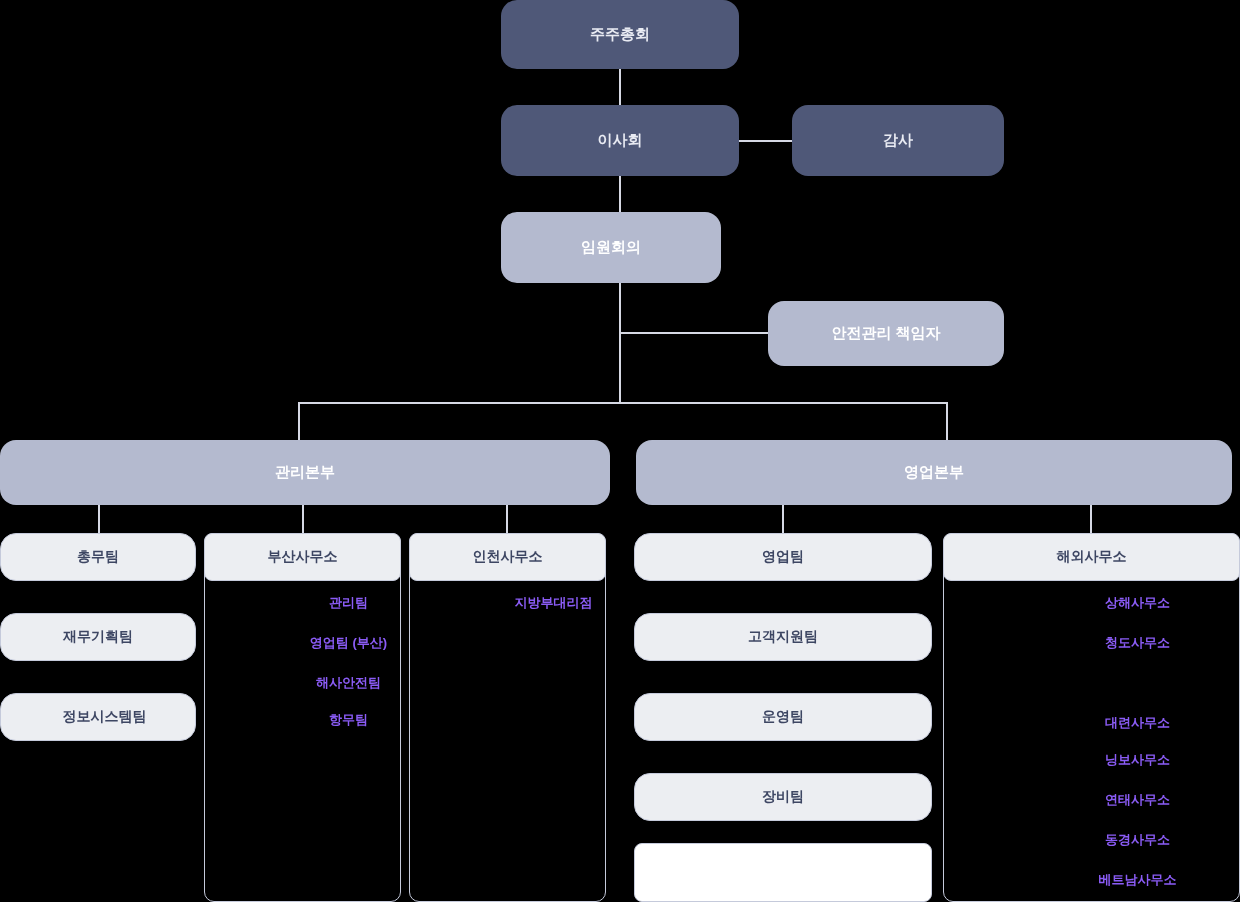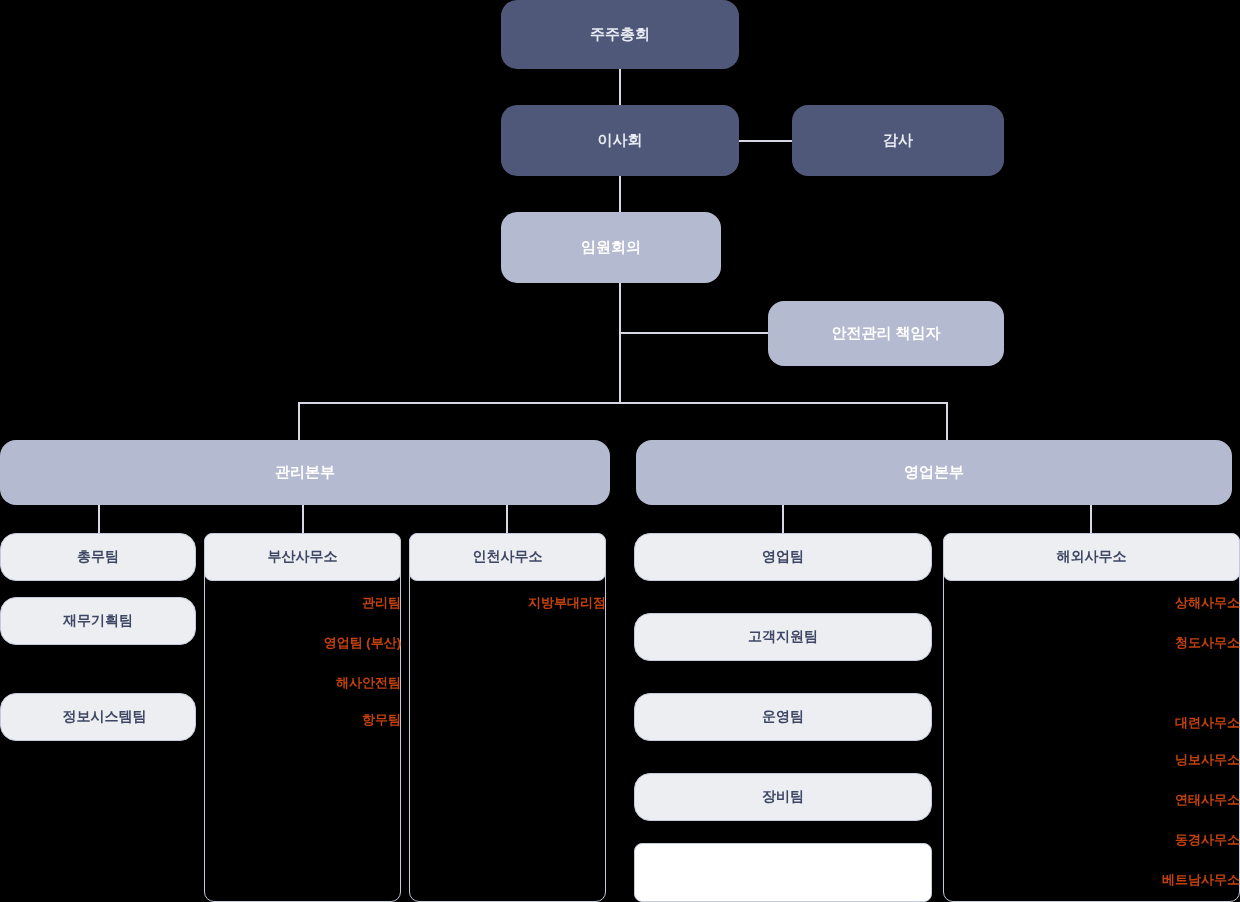--- a/index.html
+++ b/index.html
@@ -103,26 +103,27 @@
     font-size: 14px;
     font-weight: 600;
     z-index: 4;
   }
 
   
   .group-item {
     position: absolute;
     width: 100%;
     left: 0;
-    text-align: right;
-    color: #c2410c;
+    text-align: center;
+    color: #8b5cf6;
     font-size: 13px;
     font-weight: 700;
     z-index: 3;
     white-space: nowrap;
+    padding-left: 46px;
   }
 </style>
 </head>
 <body>
 
 <div id="org-chart">
 
   <div class="conn" style="left:619px; top:69px; width:2px; height:36px;"></div>
 
   <div class="conn" style="left:739px; top:140px; width:54px; height:2px;"></div>
@@ -152,21 +153,21 @@
 
   <div class="node dark" style="left:792px; top:105px; width:212px; height:71px;">감사</div>
 
   <div class="node mid" style="left:501px; top:212px; width:220px; height:71px;">임원회의</div>
 
   <div class="node mid" style="left:768px; top:301px; width:236px; height:65px;">안전관리 책임자</div>
 
   <div class="node division" style="left:0px; top:440px; width:610px; height:65px;">관리본부</div>
 
   <div class="node team" style="left:0px; top:533px; width:196px; height:48px;">총무팀</div>
-  <div class="node team" style="left:0px; top:597px; width:196px; height:48px;">재무기획팀</div>
+  <div class="node team" style="left:0px; top:613px; width:196px; height:48px;">재무기획팀</div>
   <div class="node team" style="left:0px; top:693px; width:196px; height:48px;padding-left:13px;">정보시스템팀</div>
 
   <div class="group-box" style="left:204px; top:533px; width:197px; height:369px;"></div>
   <div class="group-head" style="left:204px; top:533px; width:197px; height:48px;">부산사무소</div>
   <div class="group-item" style="left:204px; width:197px; top:594px;">관리팀</div>
   <div class="group-item" style="left:204px; width:197px; top:634px;">영업팀 (부산)</div>
   <div class="group-item" style="left:204px; width:197px; top:674px;">해사안전팀</div>
   <div class="group-item" style="left:204px; width:197px; top:711px;">항무팀</div>
 
   <div class="group-box" style="left:409px; top:533px; width:197px; height:369px;"></div>

